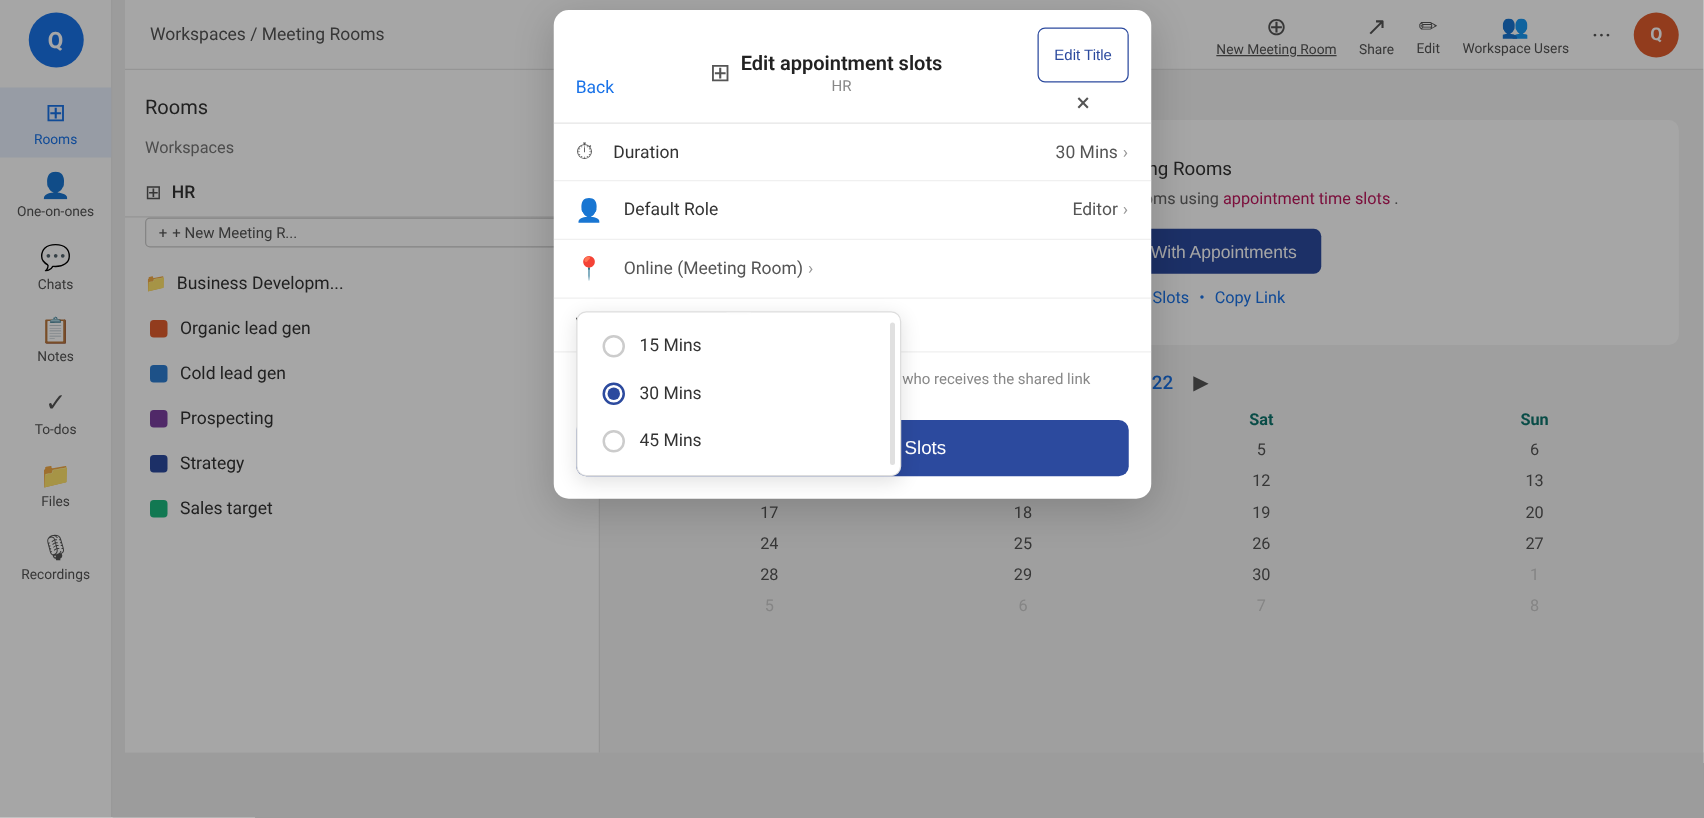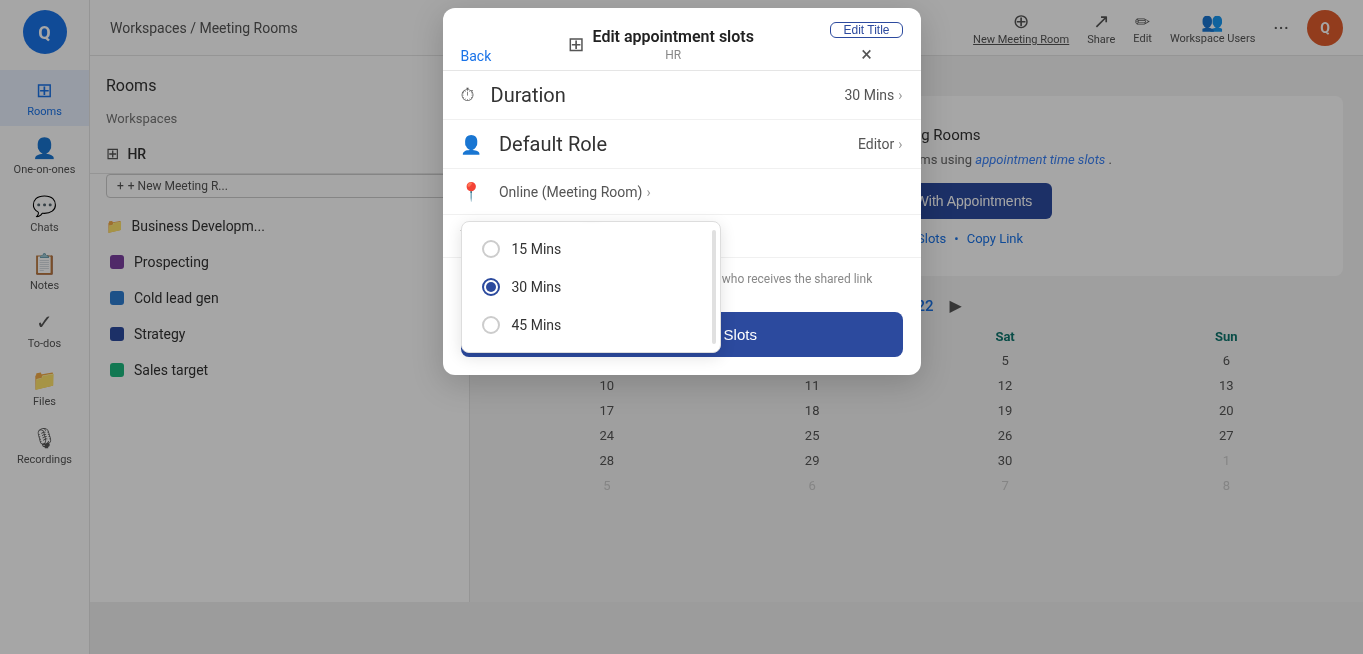--- a/index.html
+++ b/index.html
@@ -21,21 +21,21 @@
       padding: 8px 0; width: 100%; cursor: pointer; margin-bottom: 2px;
     }
     .sidebar-item.active { background: #e8f0fe; }
     .sidebar-item .icon { font-size: 20px; color: #555; }
     .sidebar-item.active .icon { color: #1a73e8; }
     .sidebar-item .label { font-size: 11px; color: #555; margin-top: 3px; }
     .sidebar-item.active .label { color: #1a73e8; }
 
     
     .main-content {
-      position: absolute; left: 90px; top: 0; right: 0; height: 602px;
+      position: absolute; left: 100px; top: 0; right: 0; height: 602px;
       display: flex; flex-direction: column;
     }
 
     
     .topbar {
       height: 56px; background: #fff; border-bottom: 1px solid #e5e5e5;
       display: flex; align-items: center; padding: 0 20px;
       justify-content: space-between;
     }
     .topbar-left { display: flex; align-items: center; gap: 10px; }
@@ -83,21 +83,21 @@
     .hr-section {
       display: flex; align-items: center; gap: 8px;
       padding: 10px 16px; border-bottom: 1px solid #e5e5e5;
     }
     .no-rooms-box {
       background: #fff; border-radius: 8px; padding: 30px;
       text-align: center; margin-top: 20px;
     }
     .no-rooms-title { font-size: 15px; color: #333; margin-bottom: 8px; }
     .no-rooms-desc { font-size: 13px; color: #666; margin-bottom: 16px; }
-    .no-rooms-desc a { color: #3b82f6; text-decoration: none; font-style: italic; }
+    .no-rooms-desc a { color: #be185d; text-decoration: none; }
     .share-btn {
       background: #2c4a9e; color: white; border: none;
       padding: 10px 20px; border-radius: 6px; cursor: pointer;
       font-size: 14px; margin-bottom: 12px;
     }
     .links-row {
       display: flex; align-items: center; gap: 8px;
       font-size: 13px; color: #1a73e8; justify-content: center;
     }
 
@@ -136,30 +136,30 @@
     .modal-back {
       color: #1a73e8; font-size: 14px; cursor: pointer;
       display: flex; align-items: center; gap: 4px; margin-top: 24px;
     }
     .modal-title-area { display: flex; align-items: center; gap: 8px; }
     .modal-title { font-size: 16px; font-weight: 600; color: #222; }
     .modal-subtitle { font-size: 12px; color: #888; text-align: center; margin-top: 2px; }
     .modal-header-right { display: flex; flex-direction: column; align-items: center; }
     .modal-edit-title-btn {
       border: 1.5px solid #2c4a9e; color: #2c4a9e; background: #fff;
-      border-radius: 6px; padding: 0 12px; font-size: 12px; cursor: pointer;
+      border-radius: 6px; padding: 14px 12px; font-size: 12px; cursor: pointer;
     }
 
     
     .modal-row {
       display: flex; align-items: center; padding: 12px 18px;
       border-bottom: 1px solid #f0f0f0; gap: 16px;
     }
     .modal-row-icon { font-size: 18px; color: #555; }
-    .modal-row-label { font-size: 20px; color: #333; }
+    .modal-row-label { font-size: 14px; color: #333; }
     .modal-row-value {
       display: flex; align-items: center; gap: 4px;
       font-size: 14px; color: #555; margin-left: auto; cursor: pointer;
     }
     .modal-row-value .arrow { color: #999; }
 
     
     .dropdown-panel {
       position: absolute; top: 150px; left: 18px;
       background: #fff; border: 1px solid #ddd; border-radius: 8px;
@@ -291,26 +291,30 @@
       </div>
       <div class="new-btn">
         <span>+</span>
         <span>+ New Meeting R...</span>
       </div>
       <div class="business-header">
         <span>📁</span>
         <span>Business Developm...</span>
       </div>
       <div class="list-item">
-        <span class="color-dot" style="background:#7b3fa0;"></span>
-        <span>Prospecting</span>
+        <span class="color-dot" style="background:#e05c2d;"></span>
+        <span>Organic lead gen</span>
       </div>
       <div class="list-item">
         <span class="color-dot" style="background:#2d7dd2;"></span>
         <span>Cold lead gen</span>
+      </div>
+      <div class="list-item">
+        <span class="color-dot" style="background:#7b3fa0;"></span>
+        <span>Prospecting</span>
       </div>
       <div class="list-item">
         <span class="color-dot" style="background:#2c4a9e;"></span>
         <span>Strategy</span>
       </div>
       <div class="list-item">
         <span class="color-dot" style="background:#1db87e;"></span>
         <span>Sales target</span>
       </div>
     </div>

